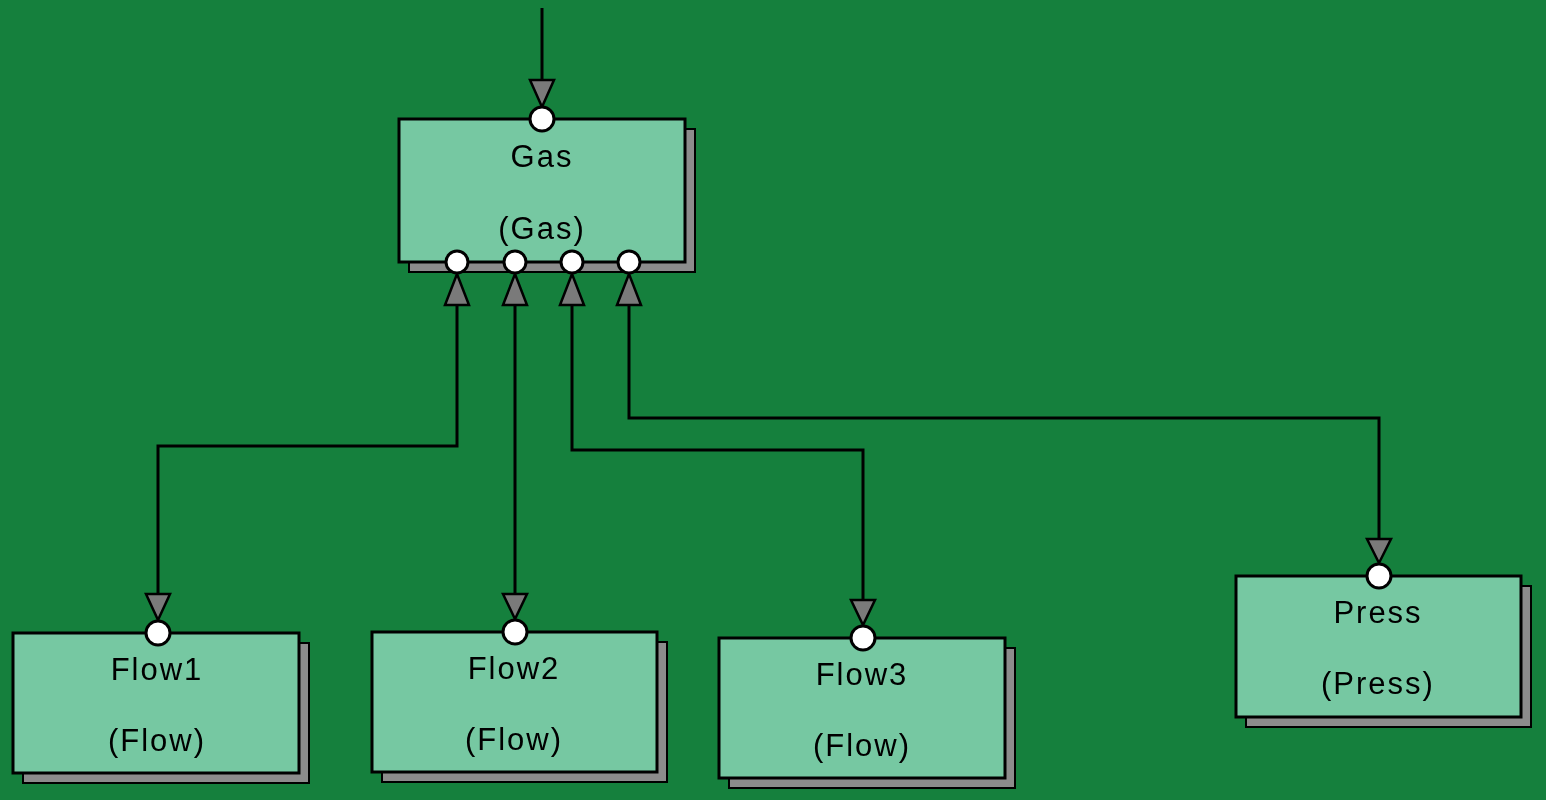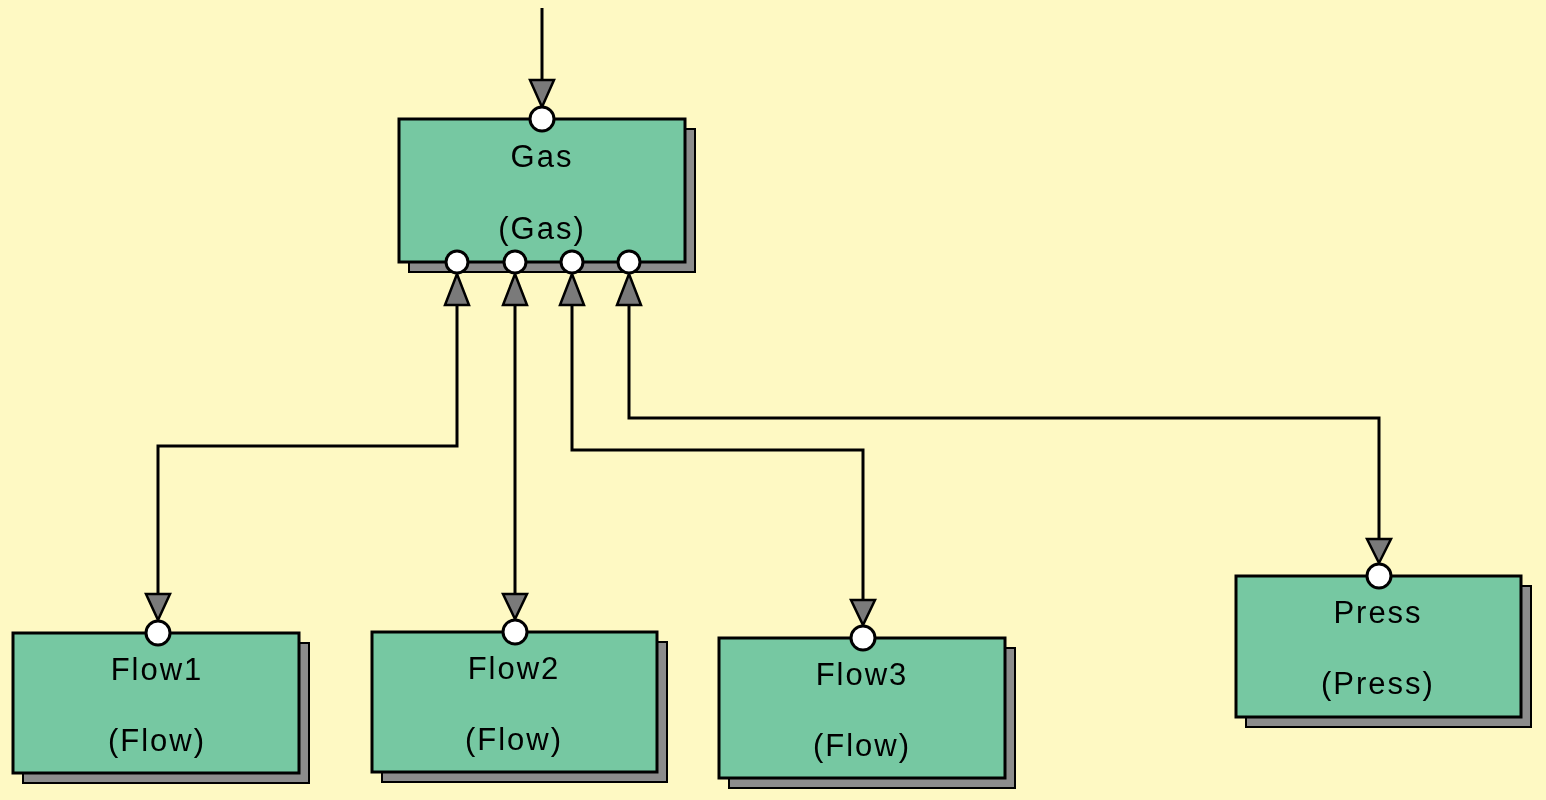--- a/index.html
+++ b/index.html
@@ -4,21 +4,21 @@
 <style>
   html, body {
     margin: 0;
     padding: 0;
     background: #ffffff;
   }
   .stage {
     position: relative;
     width: 1546px;
     height: 800px;
-    background: #fef9c3;
+    background: #15803d;
     overflow: hidden;
   }
   svg { display: block; }
   .connector {
     fill: none;
     stroke: #000000;
     stroke-width: 3;
   }
   .block-body {
     stroke: #000000;

